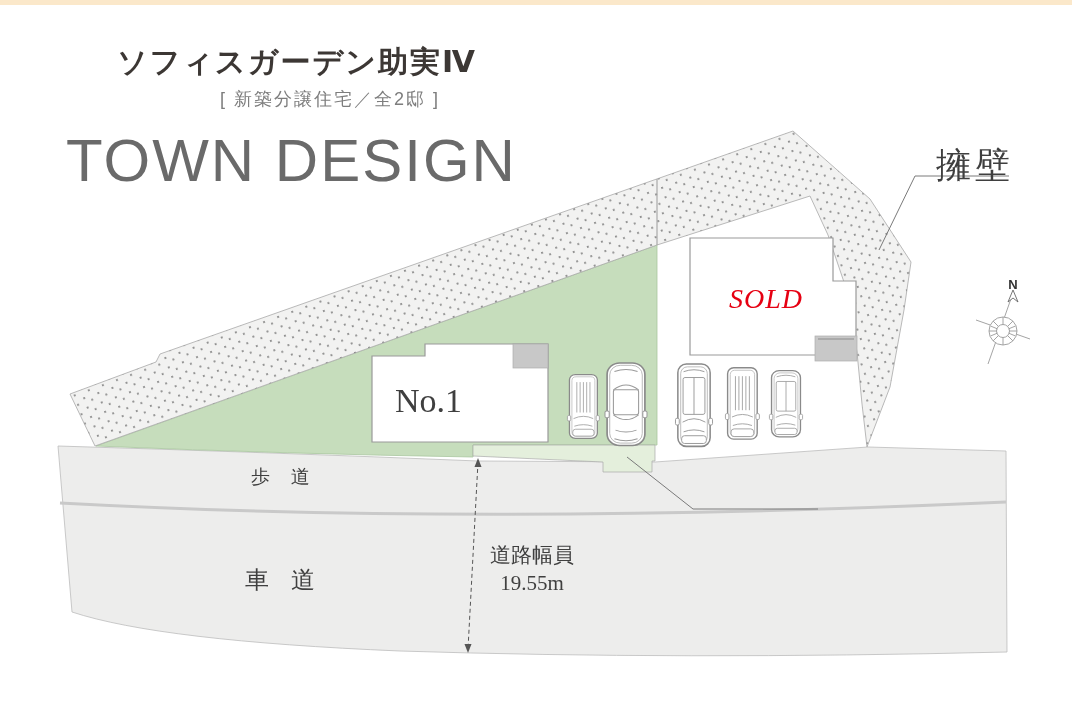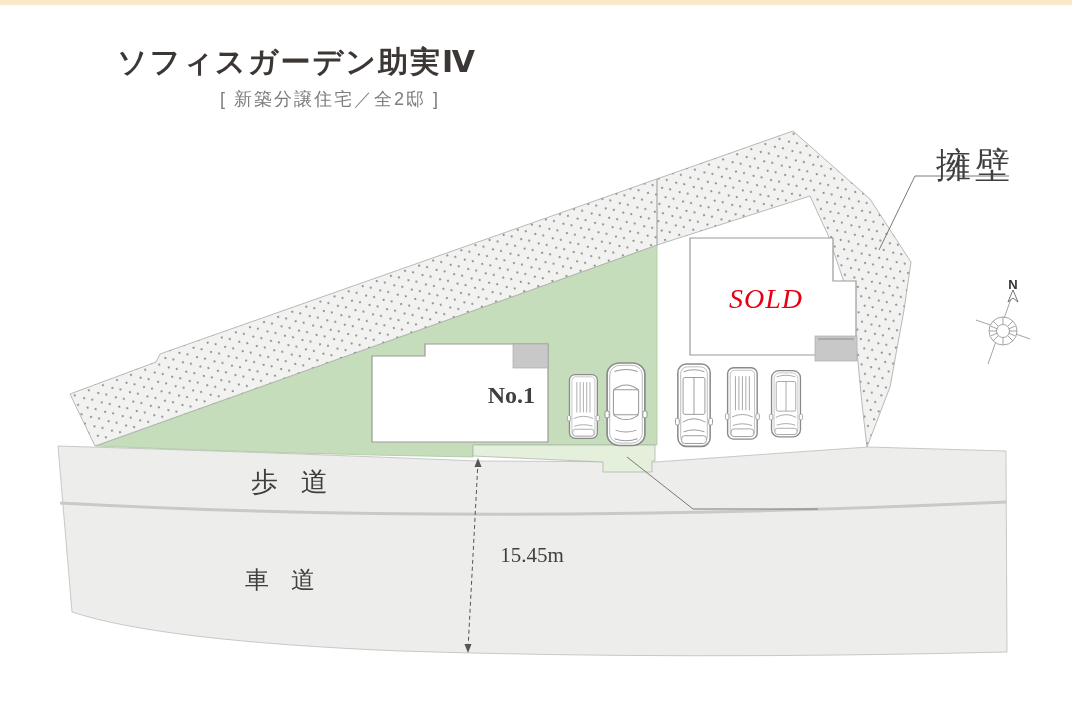--- a/index.html
+++ b/index.html
@@ -10,36 +10,37 @@
   .title{position:absolute;left:117px;top:42px;font-size:30px;font-weight:bold;
          letter-spacing:2px;color:#3c3734;}
   .subtitle{position:absolute;left:220px;top:87px;font-size:18px;letter-spacing:2px;color:#7d7d7d;text-align:right;}
   .heading{position:absolute;left:66px;top:126px;font-size:60px;letter-spacing:2px;color:#6a6a6a;}
   
   .plan{position:absolute;left:0;top:0;width:1080px;height:720px;}
   
   .plabel{position:absolute;color:#3f3f3f;
           font-family:"Liberation Serif","DejaVu Serif",serif;white-space:nowrap;}
   .lbl-wall{left:936px;top:142px;font-size:35px;letter-spacing:4px;}
-  .lbl-no1{left:395px;top:382px;width:140px;text-align:right;font-size:24px;font-weight:bold;}
+  .lbl-no1{left:395px;top:382px;width:140px;text-align:left;font-size:34px;}
   .lbl-sold{left:696px;top:283px;width:140px;text-align:center;font-size:28px;
             color:#e60012;letter-spacing:1px;font-style:italic;}
-  .lbl-sidewalk{left:251px;top:464px;font-size:27px;letter-spacing:8px;}
+  .lbl-sidewalk{left:251px;top:464px;font-size:19px;letter-spacing:8px;}
   .lbl-roadway{left:245px;top:564px;font-size:24px;letter-spacing:8px;}
   .lbl-roadwidth{left:462px;top:541px;width:140px;text-align:center;font-size:21px;line-height:1.35;}
   .lbl-shared{left:666px;top:483px;font-size:20px;}
 </style>
 </head>
 <body>
 
 <div class="page">
   <div class="top-strip"></div>
 
   <div class="title">ソフィスガーデン助実Ⅳ</div>
   <div class="subtitle">[ 新築分譲住宅／全2邸 ]</div>
+  <div class="heading">TOWN DESIGN</div>
 
   <svg class="plan" viewBox="0 0 1080 720" xmlns="http://www.w3.org/2000/svg">
     <defs>
       <pattern id="dots" width="15" height="10" patternUnits="userSpaceOnUse" patternTransform="rotate(-20)">
         <rect x="2" y="2" width="1.9" height="1.9" fill="#8d8d8d"></rect>
         <rect x="9" y="6.2" width="1.9" height="1.9" fill="#8d8d8d"></rect>
       </pattern>
 
       <g id="van">
         <rect x="3" y="2" width="34" height="84" rx="7" fill="#fff" stroke="#8a8a8a" stroke-width="1.6"></rect>
@@ -162,15 +163,16 @@
       <text x="1013" y="289" font-size="13" fill="#333" stroke="none" text-anchor="middle" font-family="Liberation Sans, sans-serif" font-weight="bold">N</text>
     </g>
   </svg>
 
   <div class="plabel lbl-wall">擁壁</div>
   <div class="plabel lbl-no1">No.1</div>
   <div class="plabel lbl-sold">SOLD</div>
   <div class="plabel lbl-sidewalk">歩 道</div>
   <div class="plabel lbl-roadway">車 道</div>
   <div class="plabel lbl-roadwidth">
-    <div>15.45m</div>
+    <div>道路幅員</div>
+    <div>19.55m</div>
   </div>
 </div>
 
 </body></html>

